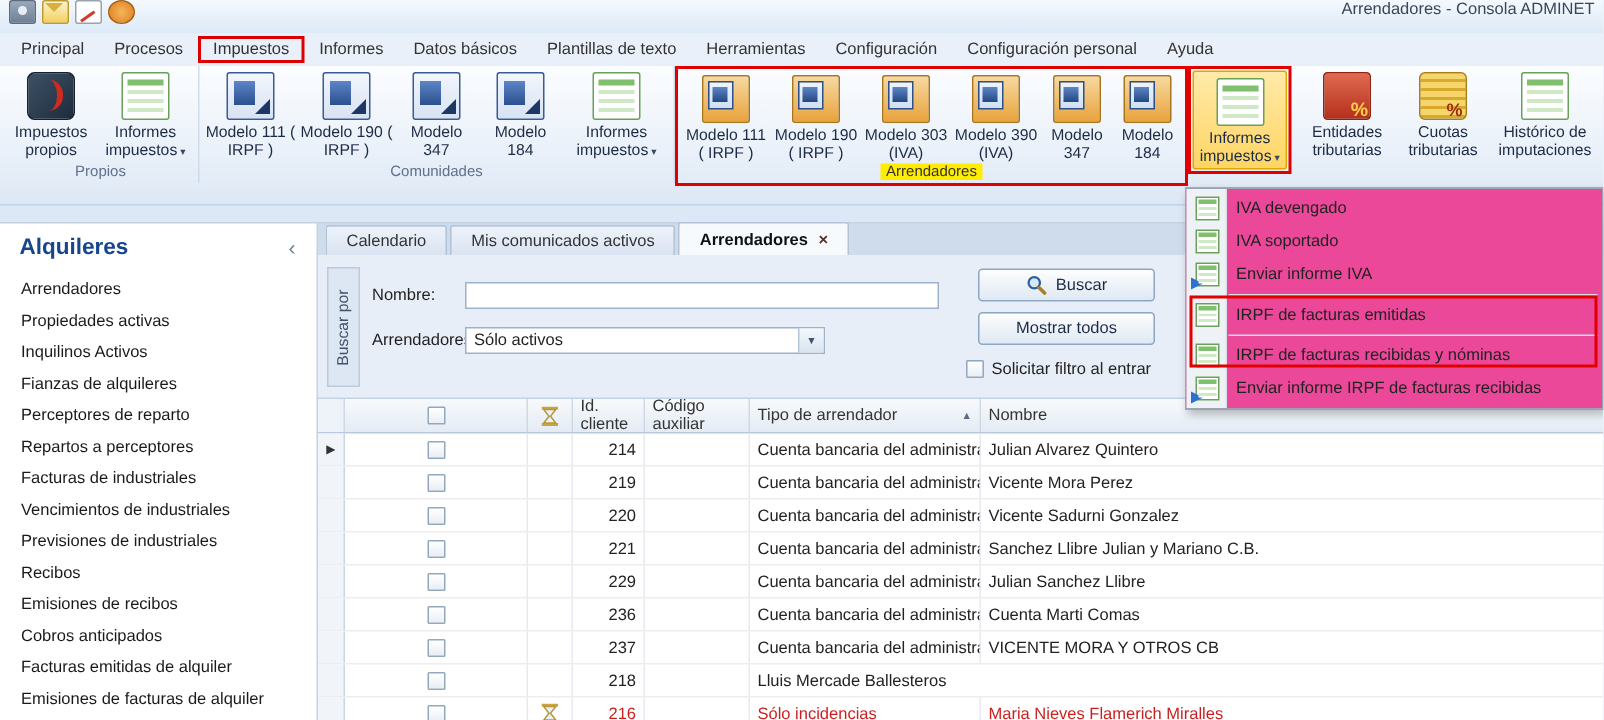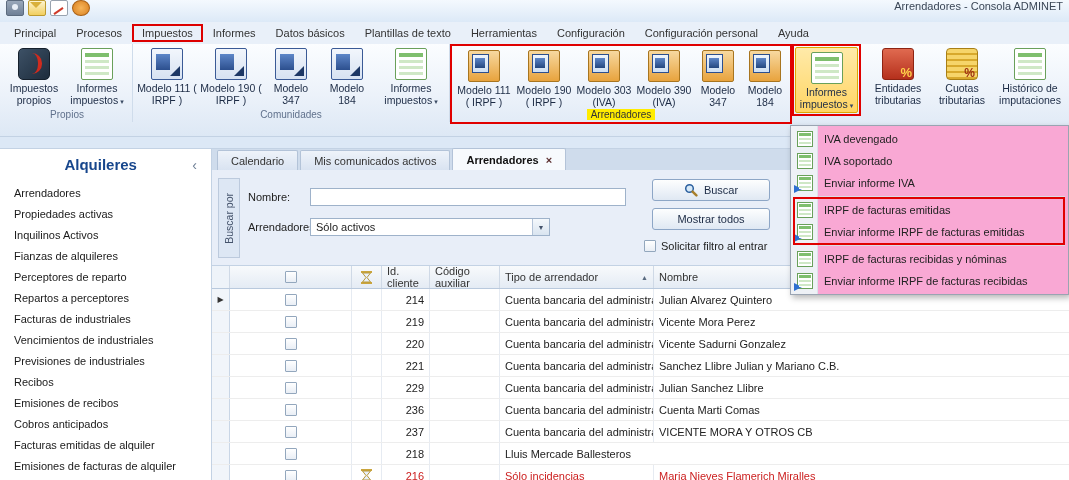--- a/index.html
+++ b/index.html
@@ -58,37 +58,37 @@
   .rbtn.model-blue .ico::after{content:"";position:absolute;right:2px;bottom:3px;width:10px;height:10px;background:#1d3765;clip-path:polygon(0 100%,100% 0,100% 100%);}
   .rbtn.model-orange .ico{background:linear-gradient(#f7d9a0,#e8a33d);border:1px solid #a8751f;border-radius:2px;}
   .rbtn.model-orange .ico::before{content:"";position:absolute;left:3px;top:3px;width:15px;height:17px;background:linear-gradient(#eef4fb,#cfe0f3);border:1px solid #2c4f8e;}
   .rbtn.model-orange .ico::after{content:"";position:absolute;left:6px;top:7px;width:10px;height:10px;background:linear-gradient(#5d86c8,#24477f);}
   .rbtn.entidades .ico{background:linear-gradient(#e06a50,#b5301c);border:1px solid #8e2312;border-radius:3px;}
   .rbtn.entidades .ico::after{content:"%";position:absolute;right:1px;bottom:-1px;font-size:13px;font-weight:bold;color:#ffd24a;}
   .rbtn.cuotas .ico{background:repeating-linear-gradient(#f6d56a 0 4px,#d8a92c 4px 6px);border:1px solid #a87f16;border-radius:4px;}
   .rbtn.cuotas .ico::after{content:"%";position:absolute;right:2px;bottom:-1px;font-size:12px;font-weight:bold;color:#9c2d12;}
 
   
-  .ctxmenu{position:absolute;left:790px;top:125px;width:279px;background:#f9a8d4;border:1px solid #9aa4b2;box-shadow:2px 3px 6px rgba(0,0,0,.28);z-index:60;padding:2px 0;box-sizing:border-box;}
+  .ctxmenu{position:absolute;left:790px;top:125px;width:279px;background:#ec4899;border:1px solid #9aa4b2;box-shadow:2px 3px 6px rgba(0,0,0,.28);z-index:60;padding:2px 0;box-sizing:border-box;}
   .ctx-strip{position:absolute;left:0;top:0;bottom:0;width:26px;background:#eef1f6;border-right:1px solid #dde2ea;}
   .menu-item{position:relative;height:22px;display:flex;align-items:center;gap:11px;padding-left:6px;font-size:11px;color:#222;cursor:default;}
   .menu-item .mi-label{white-space:nowrap;}
   .mi-ico{width:14px;height:14px;position:relative;background:#fff;border:1px solid #69a05a;flex:none;z-index:1;}
   .mi-ico::before{content:"";position:absolute;left:1px;right:1px;top:1px;height:3px;background:#7fbf6e;}
   .mi-ico::after{content:"";position:absolute;left:1px;right:1px;top:6px;bottom:1px;background:repeating-linear-gradient(#cfe8c6 0 2px,#fff 2px 4px);}
   .mi-badge{display:none;position:absolute;left:-4px;bottom:-3px;width:0;height:0;border-style:solid;border-width:4px 0 4px 8px;border-color:transparent transparent transparent #2e6fd0;}
   .menu-item.send .mi-badge{display:block;}
   .menu-item.separator{height:5px;padding:0;}
   .menu-item.separator::after{content:"";position:absolute;left:28px;right:3px;top:2px;border-top:1px solid #d8dde5;}
   .menu-redbox{position:absolute;left:2px;right:3px;top:71px;height:48px;border:2px solid #e00000;pointer-events:none;z-index:3;box-sizing:border-box;}
 
   
   .sidebar{position:absolute;left:0;top:148px;width:211px;bottom:0;background:#fff;border-right:1px solid #c3d2e4;border-top:1px solid #c3d2e4;box-sizing:content-box;}
   .sb-head{display:flex;align-items:center;padding:7px 10px 6px 13px;}
-  .sb-title{font-size:15px;font-weight:bold;color:#17468c;flex:1;text-align:center;}
+  .sb-title{font-size:15px;font-weight:bold;color:#17468c;flex:1;}
   .sb-collapse{color:#6e7f95;font-size:14px;cursor:default;padding:0 4px;}
   .sb-list{list-style:none;margin:4px 0 0;padding:0;}
   .sb-list li{height:21px;line-height:21px;padding-left:14px;color:#1a1a1a;cursor:default;white-space:nowrap;}
 
   
   .tabstrip{position:absolute;left:212px;top:148px;right:0;height:22px;background:#cfdcec;border-top:1px solid #c3d2e4;display:flex;align-items:flex-end;padding-left:5px;gap:2px;box-sizing:border-box;}
   .tab{height:19px;padding:0 13px;font-size:11px;color:#333;background:linear-gradient(#eef3fa,#d9e3f1);border:1px solid #b3c3d8;border-bottom:none;border-radius:2px 2px 0 0;display:flex;align-items:center;gap:7px;cursor:default;}
   .tab.active{background:#f7fafd;font-weight:bold;color:#111;height:21px;}
   .tab .close{display:none;color:#5a2d2d;font-weight:bold;}
   .tab.active .close{display:inline;cursor:default;}
@@ -533,26 +533,20 @@
         <div class="menu-item separator">
           
           
         </div>
 
         <div class="menu-item report">
           <span class="mi-ico"></span>
           <span class="mi-label">IRPF de facturas emitidas</span>
         </div>
 
-        <div class="menu-item send">
-          <span class="mi-ico">
-            <span class="mi-badge"></span>
-          </span>
-          <span class="mi-label">Enviar informe IRPF de facturas emitidas</span>
-        </div>
 
         <div class="menu-item separator">
           
           
         </div>
 
         <div class="menu-item report">
           <span class="mi-ico"></span>
           <span class="mi-label">IRPF de facturas recibidas y nóminas</span>
         </div>

